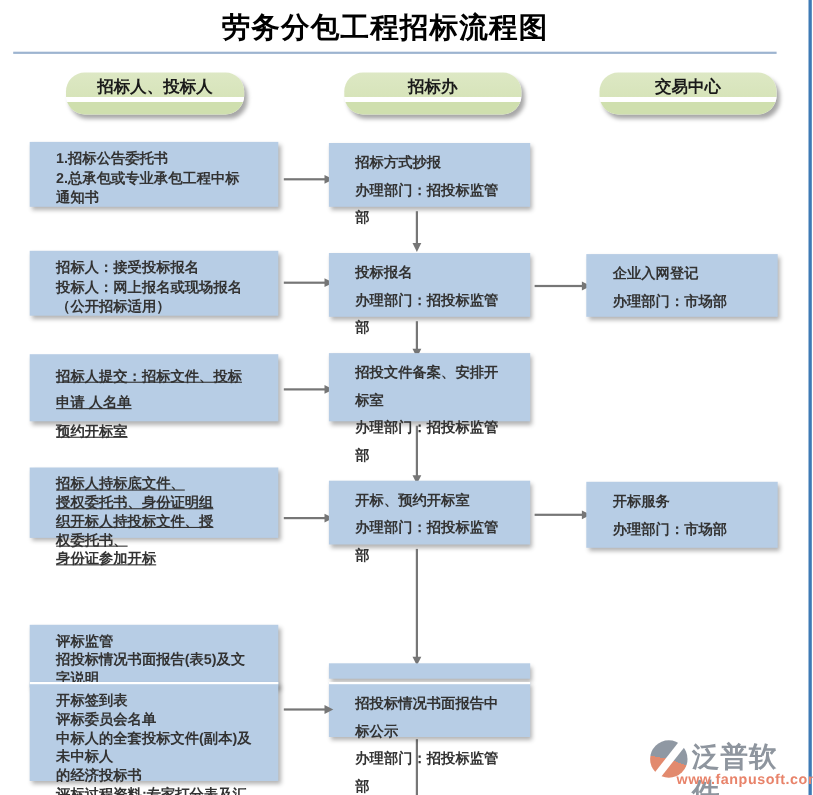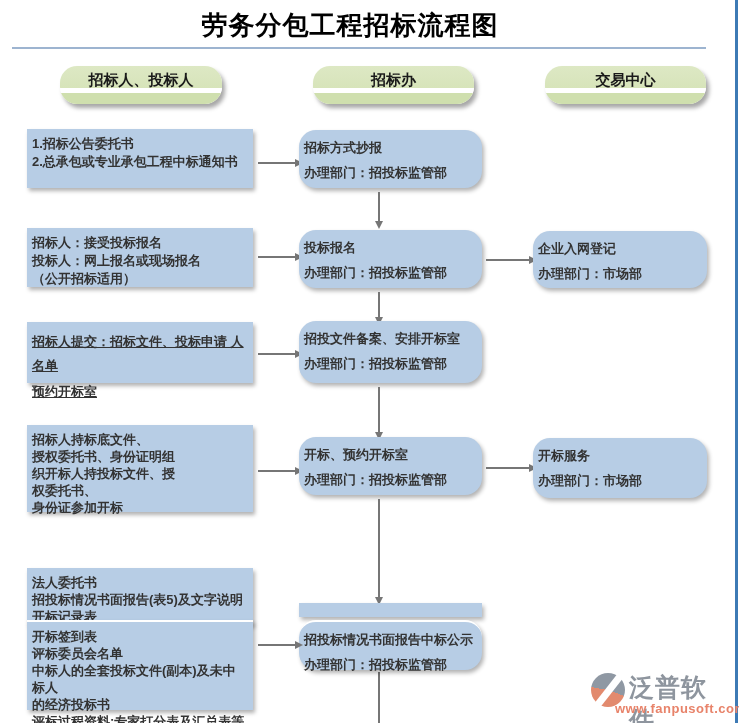--- a/index.html
+++ b/index.html
@@ -13,26 +13,26 @@
   .right-border{position:absolute;right:1px;top:0;width:3px;height:723px;background:#3d7ab5;}
 
   .pill{position:absolute;top:66px;height:38px;border-radius:17px;
         background:linear-gradient(180deg,#dde8c4 0%,#d7e4ba 58%,#ffffff 58%,#ffffff 70%,#cfdfae 70%,#cfdfae 100%);
         box-shadow:3px 4px 4px rgba(0,0,0,0.35);
         text-align:center;font-size:15px;font-weight:bold;color:#1a1a1a;
         padding-top:0;line-height:27px;}
 
   .box{position:absolute;background:#b7cde5;box-shadow:2px 3px 4px rgba(0,0,0,0.30);
        color:#333;font-size:13px;font-weight:bold;box-sizing:border-box;
-       padding:6px 5px;}
+       padding:6px 24px;}
   .lh18 div{line-height:18px;}
   .lh17 div{line-height:17px;}
   .lh24 div{line-height:24px;padding-top:2px;text-decoration:underline;}
   .proc div{line-height:25px;}
-  .proc{padding-top:5px;border-radius:17px;}
+  .proc{padding-top:5px;}
   .front{border-top:2px solid #ffffff;}
 
   .arrow-h{position:absolute;height:1.5px;background:#767676;}
   .arrow-h::after{content:'';position:absolute;right:-7px;top:50%;transform:translateY(-50%);
         width:0;height:0;border-left:8px solid #767676;border-top:4px solid transparent;border-bottom:4px solid transparent;}
   .arrow-v{position:absolute;width:1.5px;background:#767676;}
   .arrow-v::after{content:'';position:absolute;bottom:-7px;left:50%;transform:translateX(-50%);
         width:0;height:0;border-top:8px solid #767676;border-left:4px solid transparent;border-right:4px solid transparent;}
   .no-head::after{display:none;}
 
@@ -89,41 +89,41 @@
       <div>招标人提交：招标文件、投标申请 人名单</div>
       <div>预约开标室</div>
     </div>
   <div class="arrow-h" style="left:258px;top:353px;width:38px;"></div>
   <div class="box proc" style="left:299px;top:321px;width:183px;height:62px;">
       <div>招投文件备案、安排开标室</div>
       <div>办理部门：招投标监管部</div>
     </div>
   <div class="arrow-v" style="left:378px;top:387px;height:46px;"></div>
 
-  <div class="box lh17" style="left:27px;top:425px;width:226px;height:87px;">
+  <div class="box lh17" style="left:27px;top:425px;width:226px;height:64px;text-decoration:underline;">
       <div>招标人持标底文件、</div>
       <div>授权委托书、身份证明组</div>
       <div>织开标人持投标文件、授</div>
       <div>权委托书、</div>
       <div>身份证参加开标</div>
     </div>
   <div class="arrow-h" style="left:258px;top:470px;width:38px;"></div>
   <div class="box proc" style="left:299px;top:437px;width:183px;height:58px;">
       <div>开标、预约开标室</div>
       <div>办理部门：招投标监管部</div>
     </div>
   <div class="arrow-h" style="left:486px;top:467px;width:44px;"></div>
   <div class="box proc" style="left:533px;top:438px;width:174px;height:60px;">
       <div>开标服务</div>
       <div>办理部门：市场部</div>
     </div>
   <div class="arrow-v" style="left:378px;top:499px;height:99px;"></div>
 
   <div class="box lh17" style="left:27px;top:568px;width:226px;height:57px;">
-      <div>法人委托书</div>
+      <div>评标监管</div>
       <div>招投标情况书面报告(表5)及文字说明</div>
       <div>开标记录表</div>
     </div>
   <div class="box lh17 front" style="left:27px;top:620px;width:226px;height:90px;z-index:2;">
       <div>开标签到表</div>
       <div>评标委员会名单</div>
       <div>中标人的全套投标文件(副本)及未中标人</div>
       <div>的经济投标书</div>
       <div>评标过程资料:专家打分表及汇总表等</div>
     </div>

